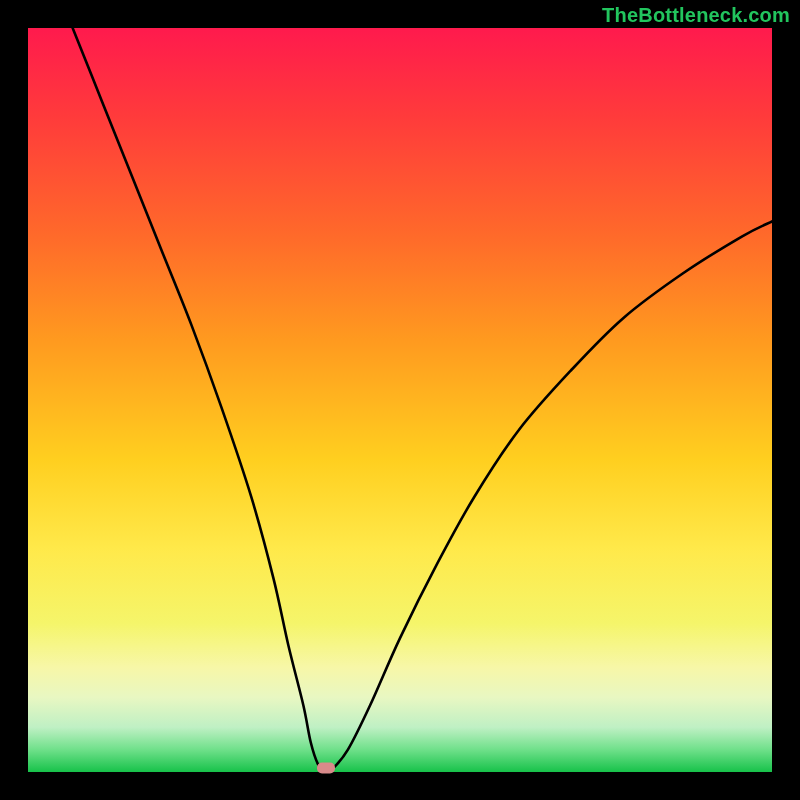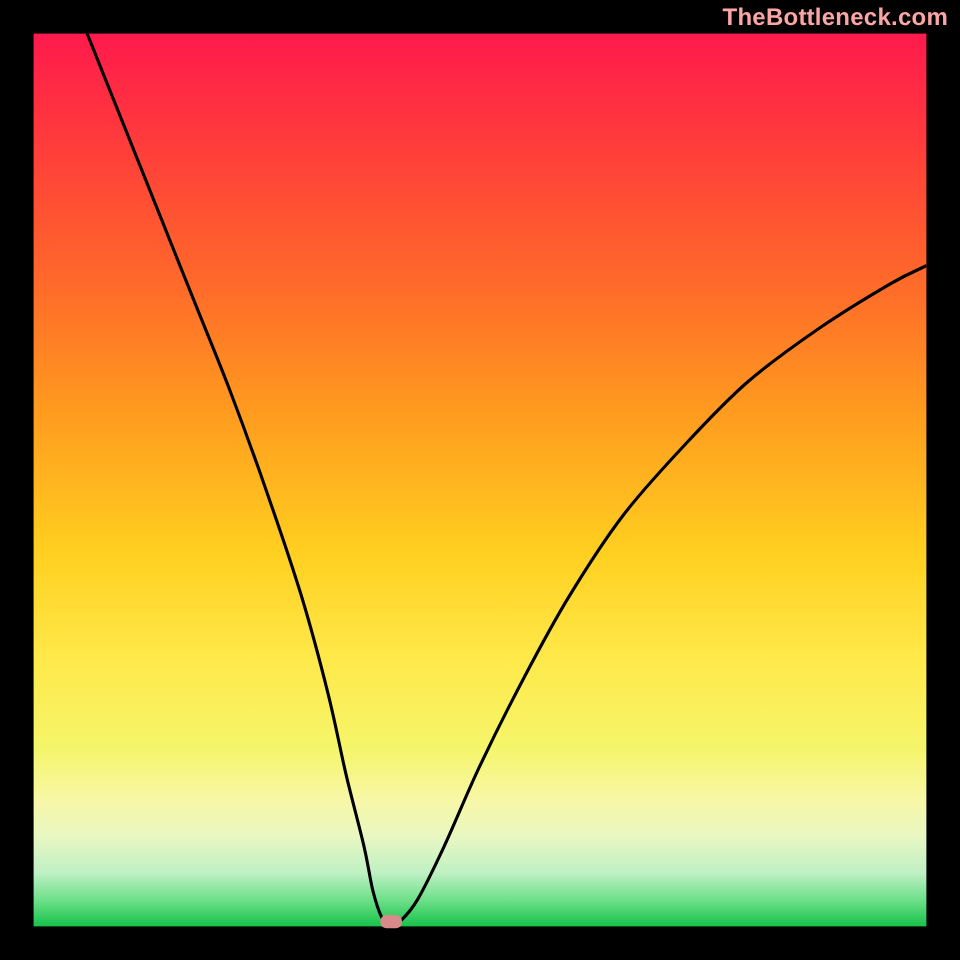--- a/index.html
+++ b/index.html
@@ -40,21 +40,21 @@
       #17c24a 100%
     );
   }
   .watermark {
     position: absolute;
     top: 4px;
     right: 10px;
     font-family: Arial, Helvetica, sans-serif;
     font-size: 20px;
     font-weight: bold;
-    color: #fca5a5;
+    color: #22c55e;
     letter-spacing: 0.2px;
     user-select: none;
   }
   svg.curve {
     position: absolute;
     left: 0;
     top: 0;
     width: 744px;
     height: 744px;
   }

